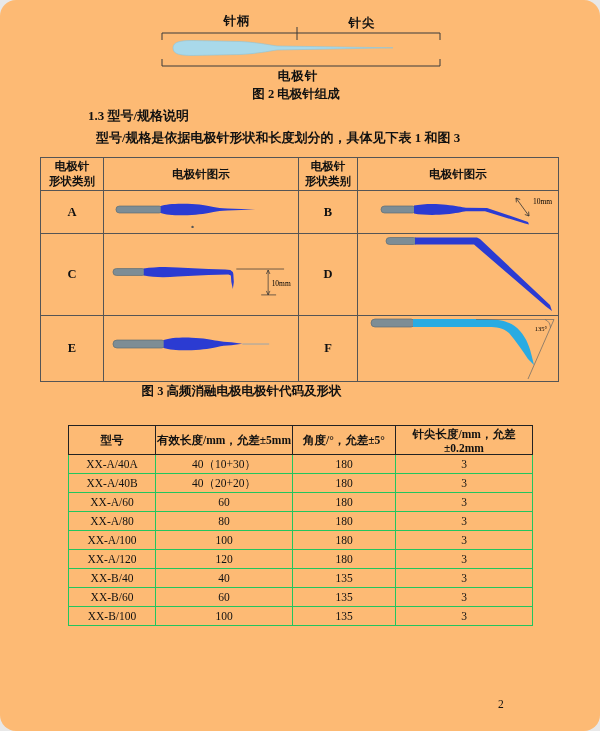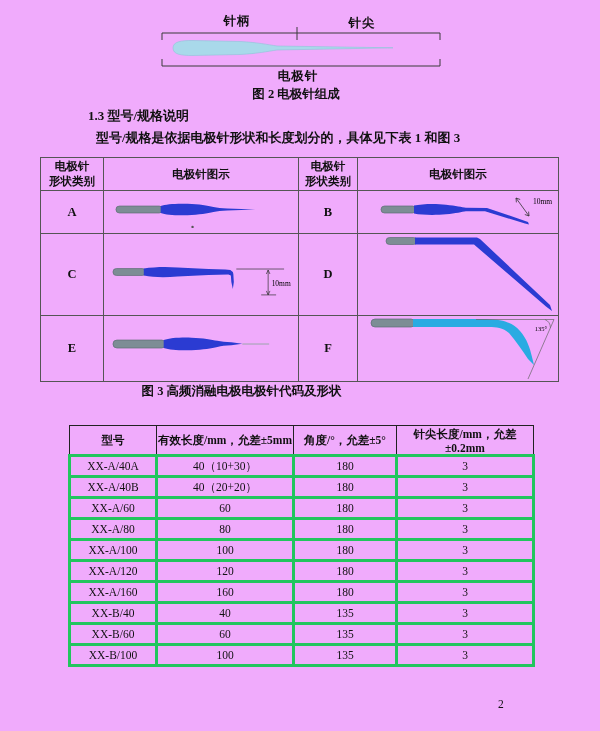--- a/index.html
+++ b/index.html
@@ -1,38 +1,38 @@
 <!DOCTYPE html>
 <html><head>
 <meta charset="utf-8">
 <style>
   html,body{margin:0;padding:0;background:#e8e8e8;}
-  #page{position:relative;width:600px;height:731px;background:#f0abfc;margin:0 auto;
-        font-family:"Liberation Serif","DejaVu Serif",serif;color:#111;overflow:hidden;}
+  #page{position:relative;width:600px;height:731px;background:#fdba74;margin:0 auto;
+        font-family:"Liberation Serif","DejaVu Serif",serif;color:#111;overflow:hidden;border-radius:16px;}
   .abs{position:absolute;}
   .ctr{text-align:center;}
   .lbl{font-size:12.5px;font-weight:600;letter-spacing:1px;}
   .caption{font-size:12.5px;font-weight:600;}
   #sec-heading{left:88px;top:107px;font-size:13px;font-weight:700;}
   #sec-body{left:96px;top:129px;font-size:13px;font-weight:600;}
   
   #f3{left:40px;top:157px;width:519px;border:1px solid #555;
       display:grid;grid-template-columns:63px 195px 59px 200px;
       grid-template-rows:33px 43px 82px 65px;box-sizing:border-box;}
   #f3 .c{border-right:1px solid #555;border-bottom:1px solid #555;
          display:flex;align-items:center;justify-content:center;overflow:hidden;box-sizing:border-box;}
   #f3 .lc{border-right:none;}
   #f3 .lr{border-bottom:none;}
   #f3 .hdr{flex-direction:column;font-size:11.5px;font-weight:700;line-height:1.3;}
   #f3 .cat{font-size:12.5px;font-weight:600;}
   
   #t1{left:68px;top:425px;}
   #t1 table{border-collapse:collapse;table-layout:fixed;width:464px;}
   #t1 th{height:28px;font-size:11.5px;font-weight:600;border:1px solid #222;padding:0;}
-  #t1 td{height:18px;font-size:11.5px;text-align:center;border:3px solid #22c55e;padding:0;line-height:1.1;}
+  #t1 td{height:18px;font-size:11.5px;text-align:center;border:1px solid #22c55e;padding:0;line-height:1.1;}
   #pagenum{left:498px;top:698px;font-size:11.5px;}
   svg text{font-family:"Liberation Serif","DejaVu Serif",serif;}
 </style>
 </head>
 <body>
 
 <div id="page">
 
   <svg class="abs" style="left:155px;top:25px;" width="295" height="50" viewBox="0 0 295 50">
     <g stroke="#3a3a3a" stroke-width="1">
@@ -181,26 +181,20 @@
             <td>180</td>
             <td>3</td>
           </tr>
         <tr>
             <td>XX-A/120</td>
             <td>120</td>
             <td>180</td>
             <td>3</td>
           </tr>
         <tr>
-            <td>XX-A/160</td>
-            <td>160</td>
-            <td>180</td>
-            <td>3</td>
-          </tr>
-        <tr>
             <td>XX-B/40</td>
             <td>40</td>
             <td>135</td>
             <td>3</td>
           </tr>
         <tr>
             <td>XX-B/60</td>
             <td>60</td>
             <td>135</td>
             <td>3</td>

